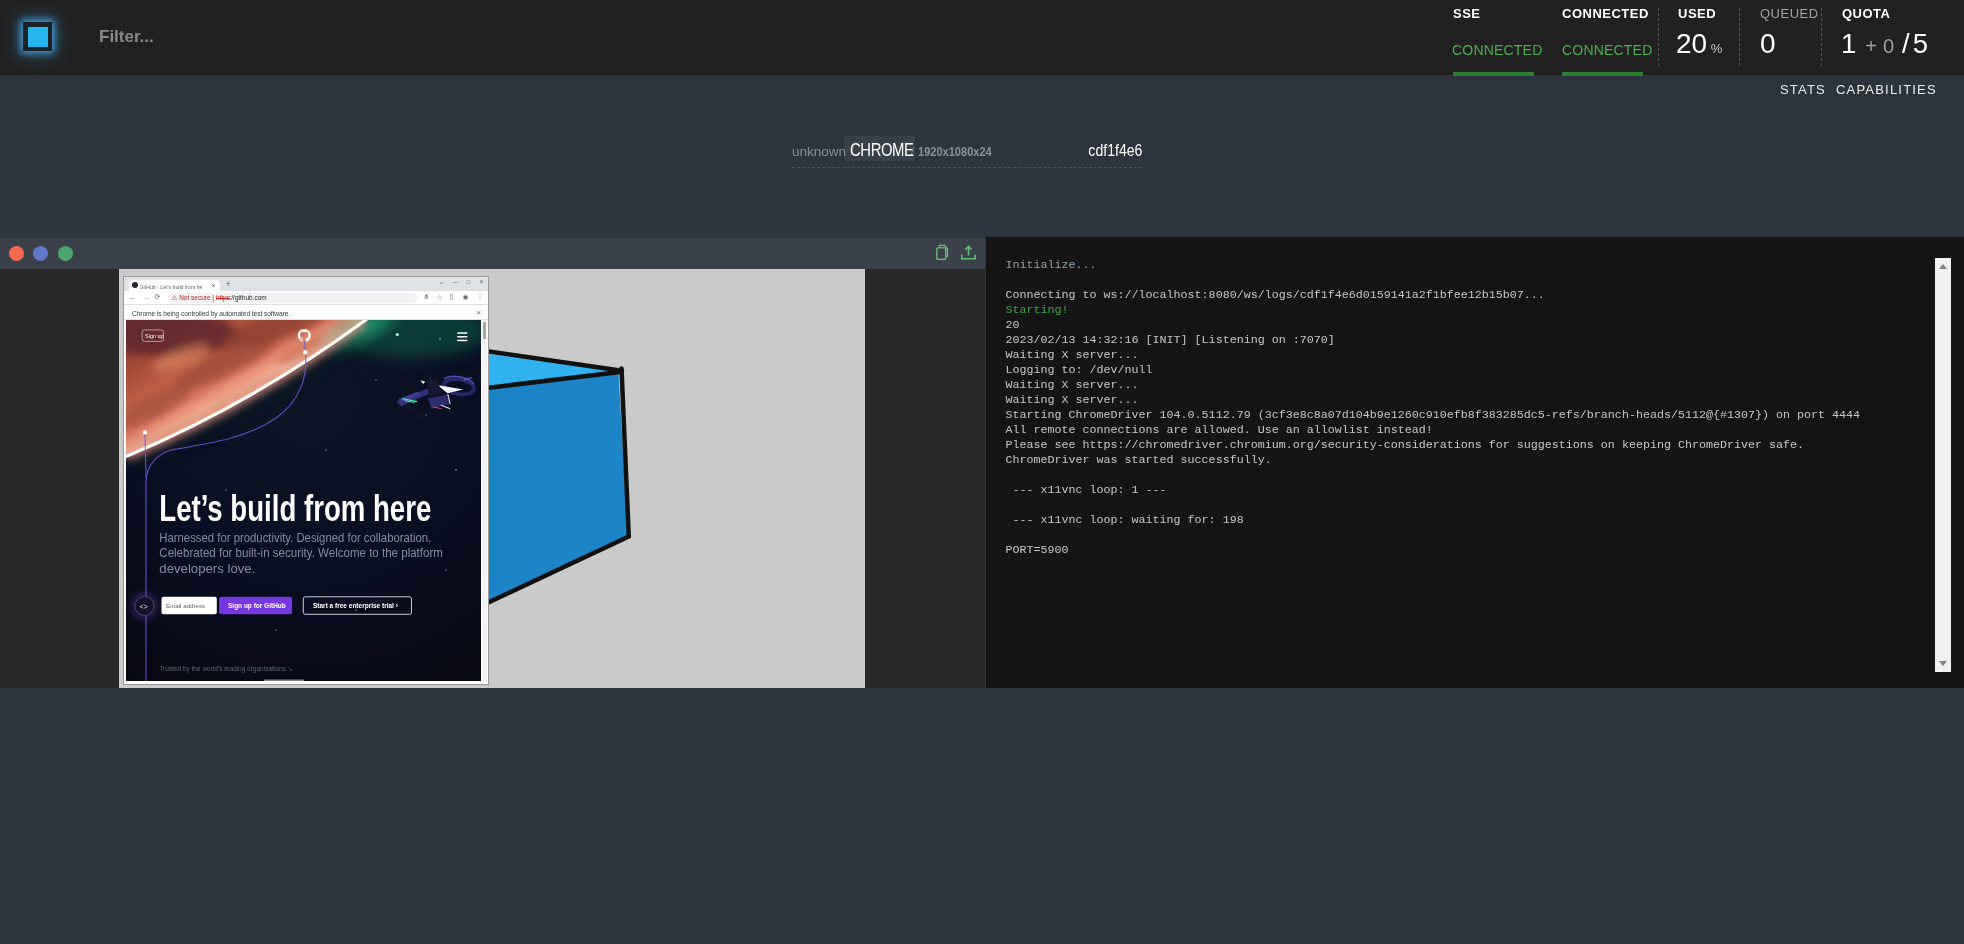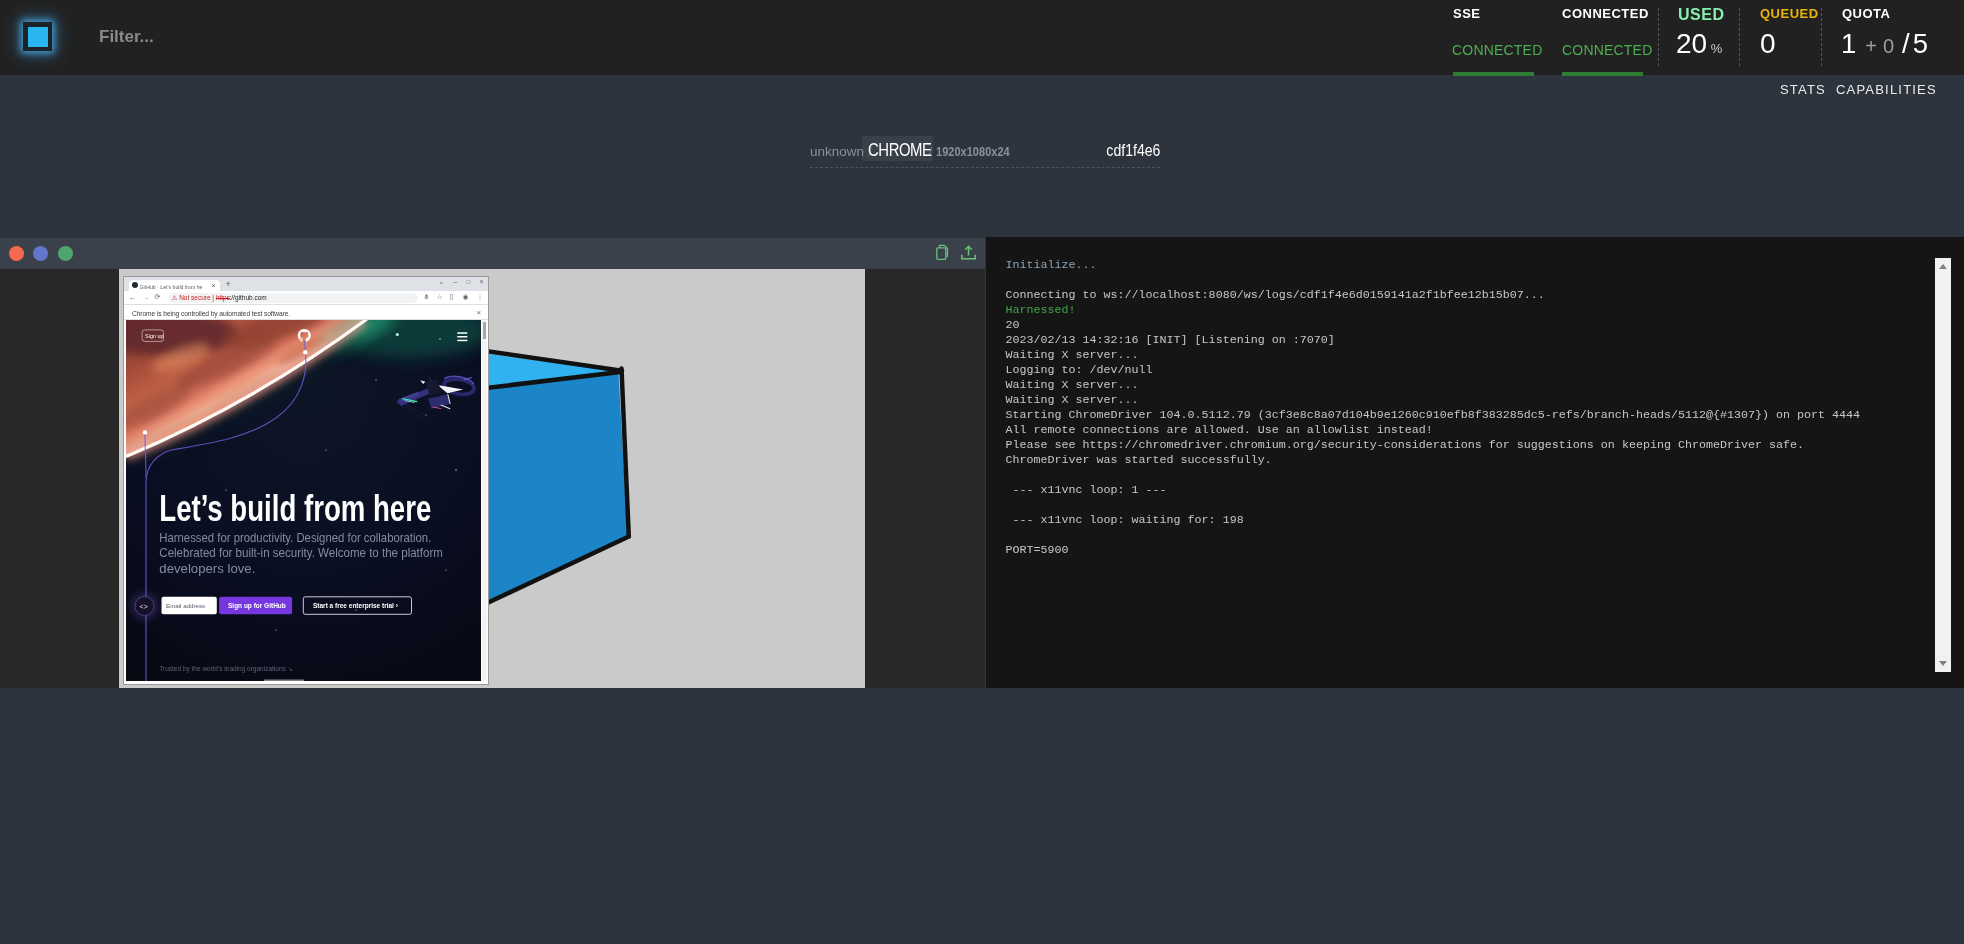--- a/index.html
+++ b/index.html
@@ -20,35 +20,35 @@
 
 <div class="abs" style="left:1453px;top:6px;font-size:13px;font-weight:bold;color:#fff;letter-spacing:.5px;">SSE</div>
 <div class="abs" style="left:1452px;top:42px;font-size:14px;color:#4caf50;letter-spacing:.2px;">CONNECTED</div>
 <div class="abs" style="left:1453px;top:72px;width:81px;height:4px;background:#2e7d32;"></div>
 
 <div class="abs" style="left:1562px;top:6px;font-size:13px;font-weight:bold;color:#fff;letter-spacing:.5px;">CONNECTED</div>
 <div class="abs" style="left:1562px;top:42px;font-size:14px;color:#4caf50;letter-spacing:.2px;">CONNECTED</div>
 <div class="abs" style="left:1562px;top:72px;width:81px;height:4px;background:#2e7d32;"></div>
 
 <div class="abs" style="left:1658px;top:8px;height:58px;border-left:1px dashed #555;"></div>
-<div class="abs" style="left:1678px;top:6px;font-size:16px;font-weight:bold;color:#86efac;letter-spacing:.5px;">USED</div>
+<div class="abs" style="left:1678px;top:6px;font-size:13px;font-weight:bold;color:#ffffff;letter-spacing:.5px;">USED</div>
 <div class="abs" style="left:1676px;top:28px;font-size:28px;color:#fff;">20<span style="font-size:13px;color:#ccc;"> %</span></div>
 
 <div class="abs" style="left:1739px;top:8px;height:58px;border-left:1px dashed #555;"></div>
-<div class="abs" style="left:1760px;top:6px;font-size:13px;font-weight:bold;color:#eab308;letter-spacing:.5px;">QUEUED</div>
+<div class="abs" style="left:1760px;top:6px;font-size:13px;font-weight:normal;color:#a3a3a3;letter-spacing:.5px;">QUEUED</div>
 <div class="abs" style="left:1760px;top:28px;font-size:28px;color:#fff;">0</div>
 
 <div class="abs" style="left:1821px;top:8px;height:58px;border-left:1px dashed #555;"></div>
 <div class="abs" style="left:1842px;top:6px;font-size:13px;font-weight:bold;color:#fff;letter-spacing:.5px;">QUOTA</div>
 <div class="abs" style="left:1841px;top:28px;font-size:27.5px;color:#fff;display:flex;align-items:baseline;">1<span style="color:#9e9e9e;margin-left:9px;font-size:20px;">+</span><span style="color:#9e9e9e;margin-left:6px;font-size:20px;">0</span><span style="margin-left:8px;">/</span><span style="margin-left:3px;">5</span></div>
 
 <div class="abs" style="left:1780px;top:82px;font-size:13px;color:#ececec;letter-spacing:1.2px;">STATS</div>
 <div class="abs" style="left:1836px;top:82px;font-size:13px;color:#ececec;letter-spacing:1.2px;">CAPABILITIES</div>
 
-<div class="abs" style="left:810px;top:130px;width:350px;height:38px;border-bottom:1px dashed #4c535d;">
+<div class="abs" style="left:792px;top:130px;width:350px;height:38px;border-bottom:1px dashed #4c535d;">
   <div class="abs" style="left:52px;top:6px;width:71px;height:25px;background:#39404a;border-radius:2px;"></div>
   <div class="abs" style="left:0;right:0;top:10px;display:flex;align-items:baseline;">
     <span style="font-size:13.5px;color:#8a919b;">unknown</span>
     <span style="font-size:13.5px;color:#6b727c;margin:0 4px;">/</span>
     <span style="font-size:17.5px;color:#fff;display:inline-block;transform:scaleX(.85);transform-origin:0 100%;letter-spacing:-0.5px;margin-left:-8px;">CHROME</span>
     <span style="font-size:13.5px;color:#6b727c;margin-left:-14px;margin-right:4px;">/</span>
     <span style="font-size:13px;color:#8a919b;font-weight:bold;display:inline-block;transform:scaleX(.85);transform-origin:0 100%;">1920x1080x24</span>
     <span style="margin-left:auto;font-size:16px;color:#fff;display:inline-block;transform:scaleX(.88);transform-origin:100% 100%;">cdf1f4e6</span>
   </div>
 </div>
@@ -254,21 +254,21 @@
 
   <div class="abs" style="left:358.5px;top:42.5px;width:4.5px;height:361.5px;background:#f3f3f3;">
     <div class="abs" style="left:0.5px;top:2px;width:3.5px;height:17px;background:#a8a8a8;"></div>
   </div>
 </div>
 
 <div class="abs" style="left:986px;top:237px;width:978px;height:451px;background:#151515;"></div>
 <pre class="abs" style="left:1005.5px;top:258px;font-family:'Liberation Mono',monospace;font-size:11.68px;line-height:15px;color:#c7c7c7;"><span style="color:#8fa3b0;">Initialize...</span>
 
 Connecting to ws://localhost:8080/ws/logs/cdf1f4e6d0159141a2f1bfee12b15b07...
-<span style="color:#3fa54a;">Harnessed!</span>
+<span style="color:#3fa54a;">Starting!</span>
 20
 2023/02/13 14:32:16 [INIT] [Listening on :7070]
 Waiting X server...
 Logging to: /dev/null
 Waiting X server...
 Waiting X server...
 Starting ChromeDriver 104.0.5112.79 (3cf3e8c8a07d104b9e1260c910efb8f383285dc5-refs/branch-heads/5112@{#1307}) on port 4444
 All remote connections are allowed. Use an allowlist instead!
 Please see https://chromedriver.chromium.org/security-considerations for suggestions on keeping ChromeDriver safe.
 ChromeDriver was started successfully.

